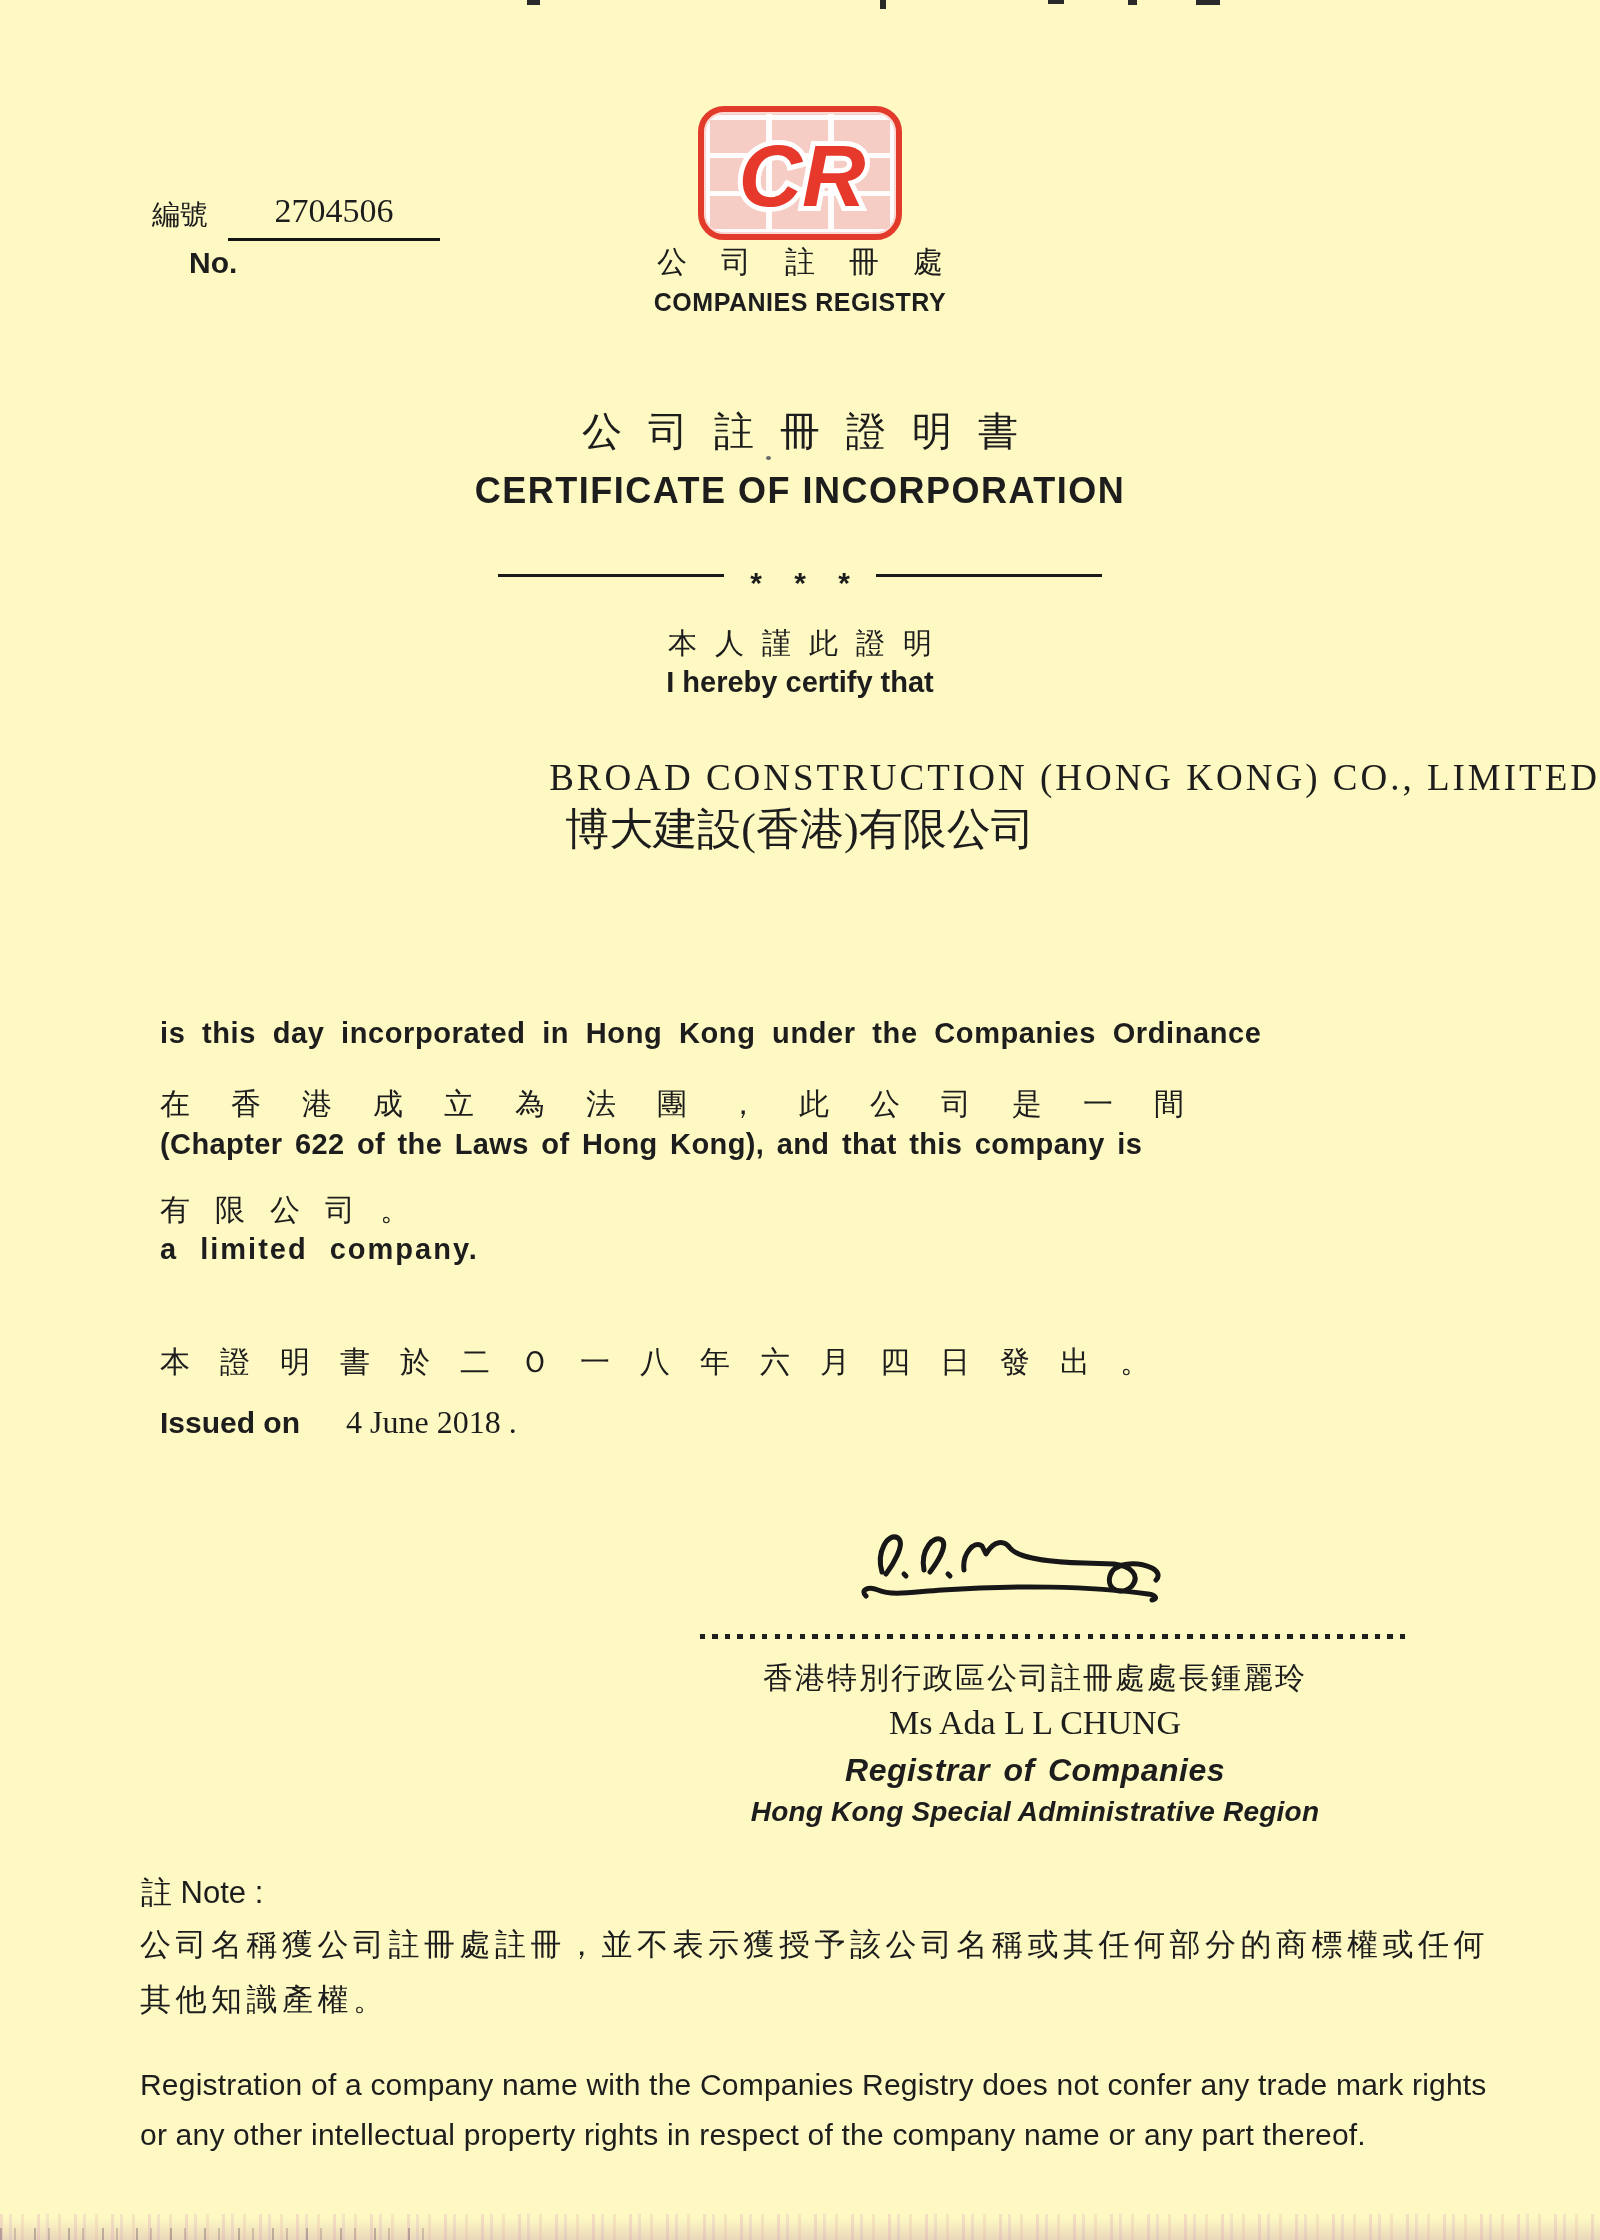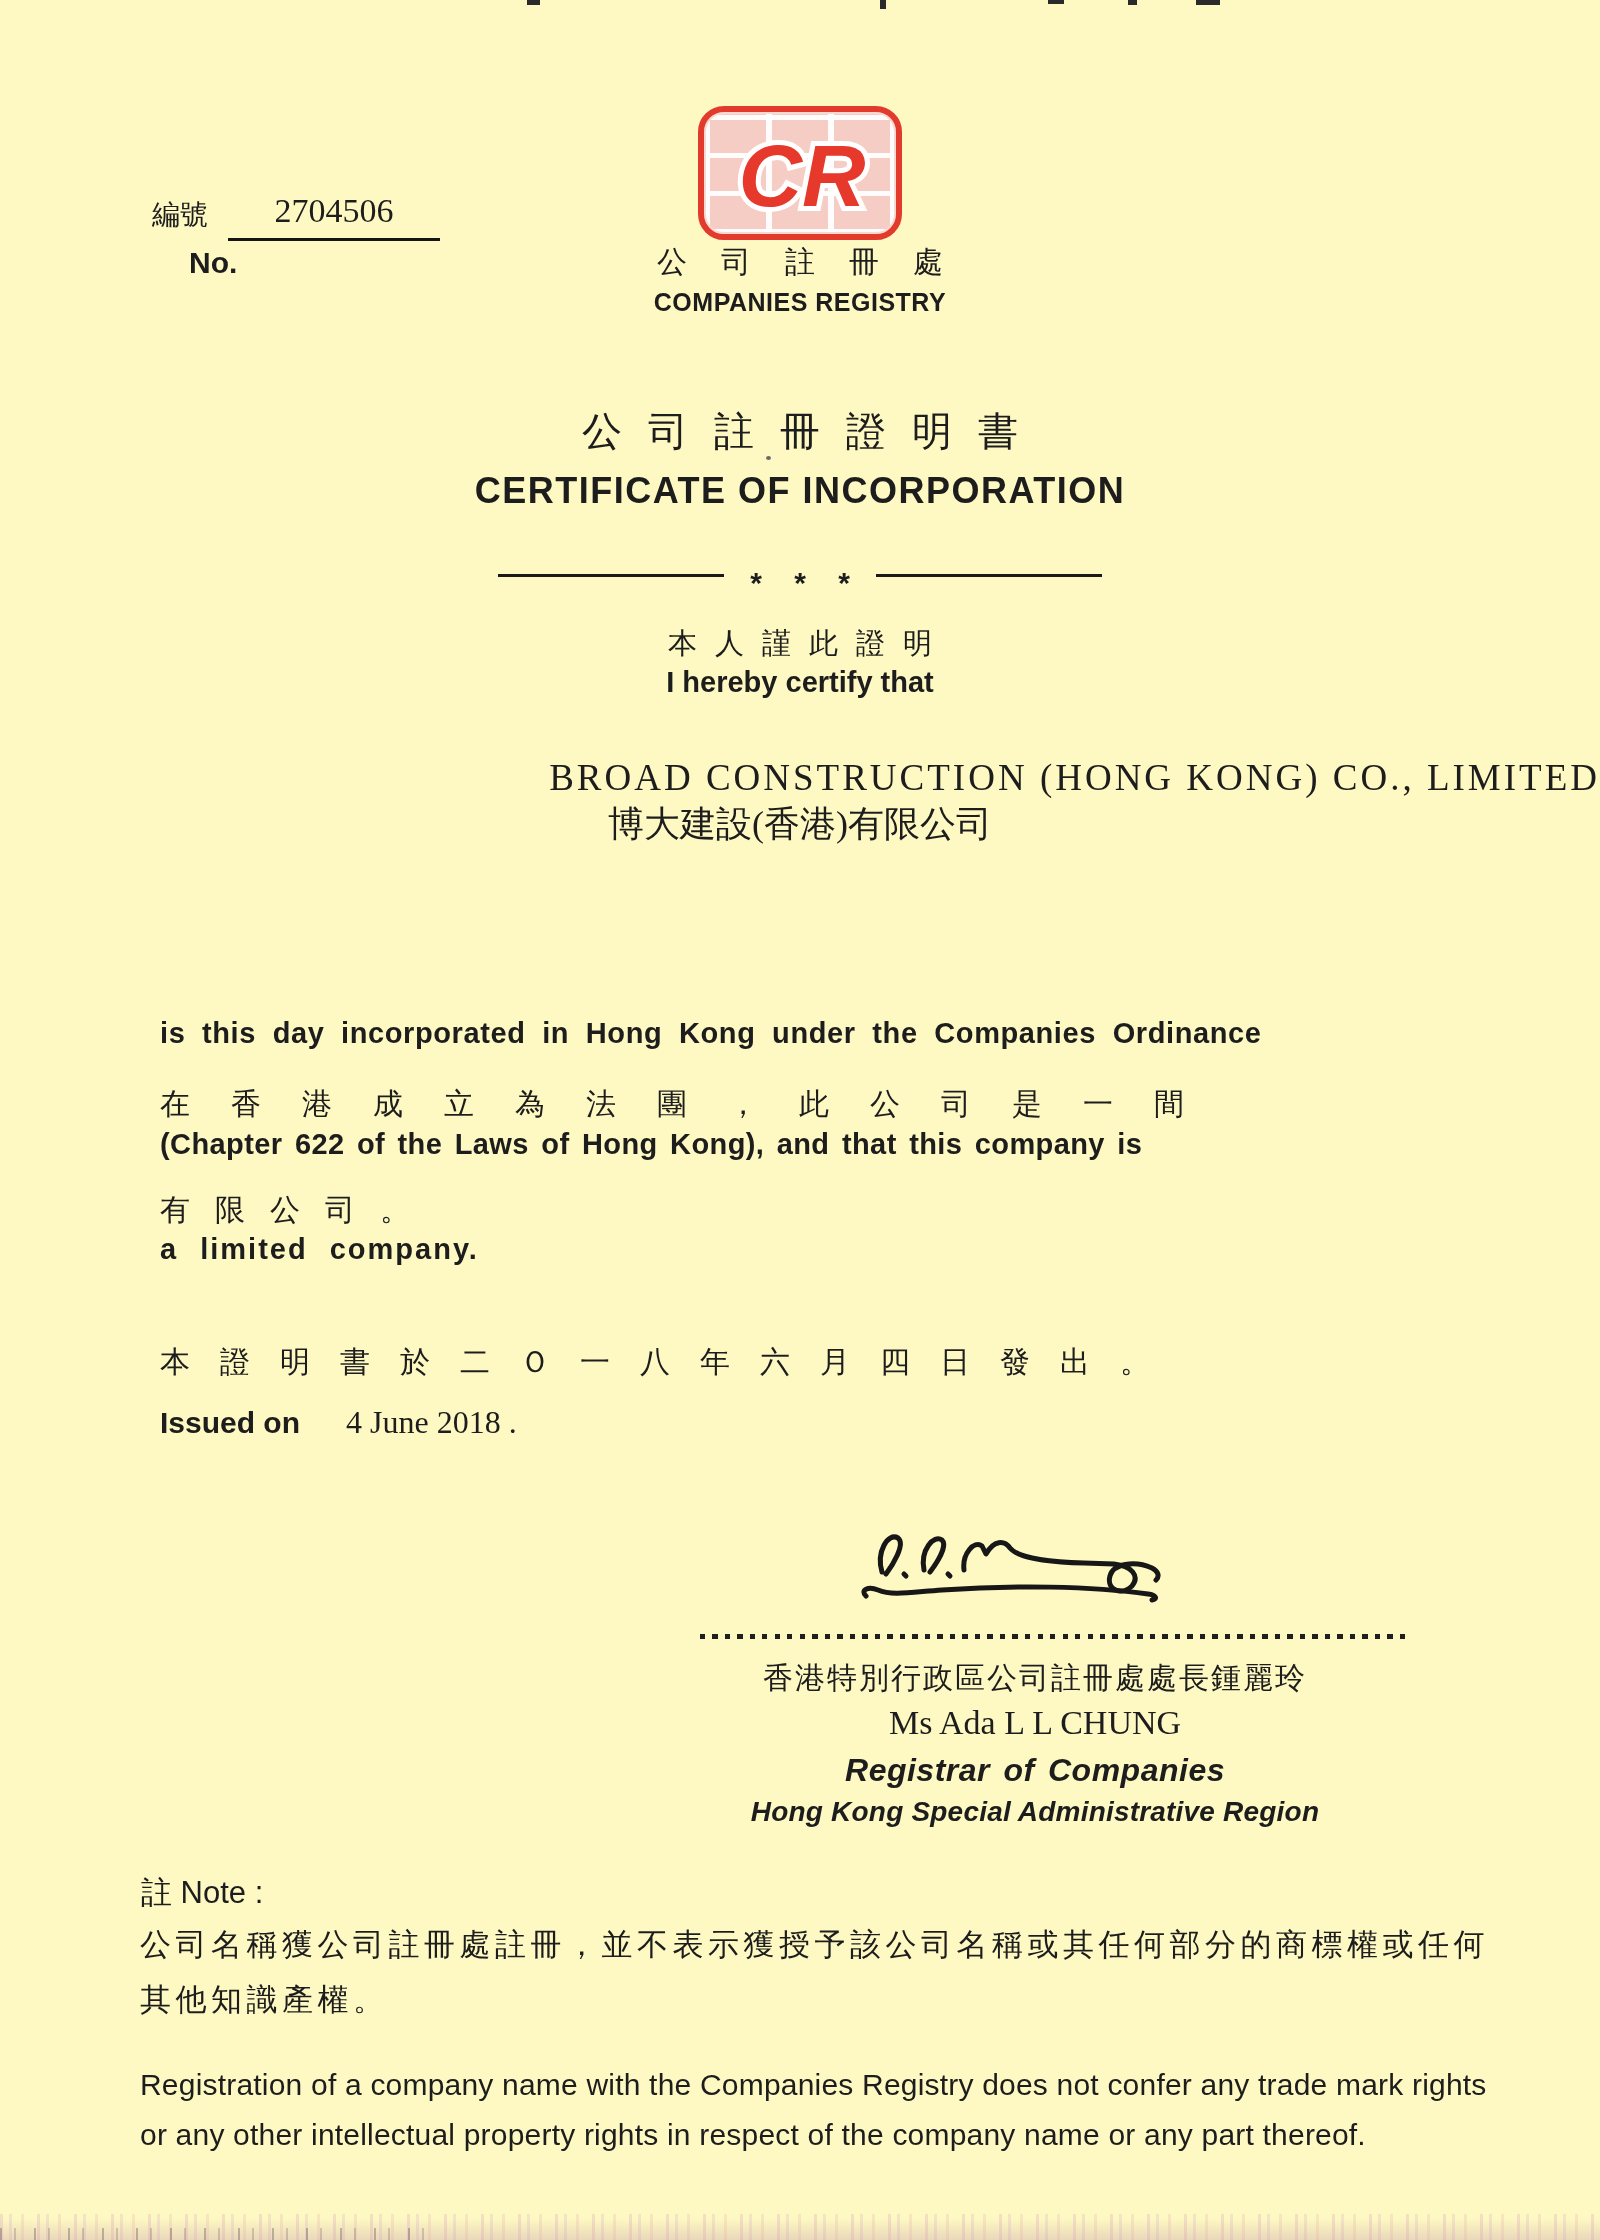--- a/index.html
+++ b/index.html
@@ -60,21 +60,21 @@
   .divider{position:absolute;left:0;right:0;top:558px;display:flex;justify-content:center;align-items:center;}
   .divider .rule{width:226px;height:3px;background:#1a1a1a;}
   .divider .stars{font-size:30px;font-weight:bold;letter-spacing:12px;padding:0 14px 0 26px;position:relative;top:8px;}
   
   .certify-cjk{position:absolute;left:0;right:0;top:624px;text-align:center;
     font-size:29px;letter-spacing:18px;padding-left:18px;font-family:"Liberation Serif",serif;}
   .certify-en{position:absolute;left:0;right:0;top:666px;text-align:center;font-size:29px;font-weight:bold;}
   .company-en{position:absolute;left:0;right:0;top:756px;text-align:right;
     font-family:"Liberation Serif",serif;font-size:37px;letter-spacing:3px;}
   .company-cjk{position:absolute;left:0;right:0;top:800px;text-align:center;
-    font-size:36px;font-family:"Liberation Serif",serif;}
+    font-size:44px;font-family:"Liberation Serif",serif;}
   
   .p-cjk,.p-en{position:absolute;left:160px;white-space:nowrap;}
   .p-cjk{font-family:"Liberation Serif",serif;font-size:30px;}
   .p-en{font-size:29px;font-weight:bold;}
   .p1-cjk{top:974px;letter-spacing:31px;}
   .p1-en{top:1017px;word-spacing:8px;letter-spacing:.6px;}
   .p2-cjk{top:1084px;letter-spacing:41px;}
   .p2-en{top:1128px;word-spacing:4px;letter-spacing:.4px;}
   .p3-cjk{top:1190px;letter-spacing:25px;}
   .p3-en{top:1233px;word-spacing:12px;letter-spacing:2px;}

